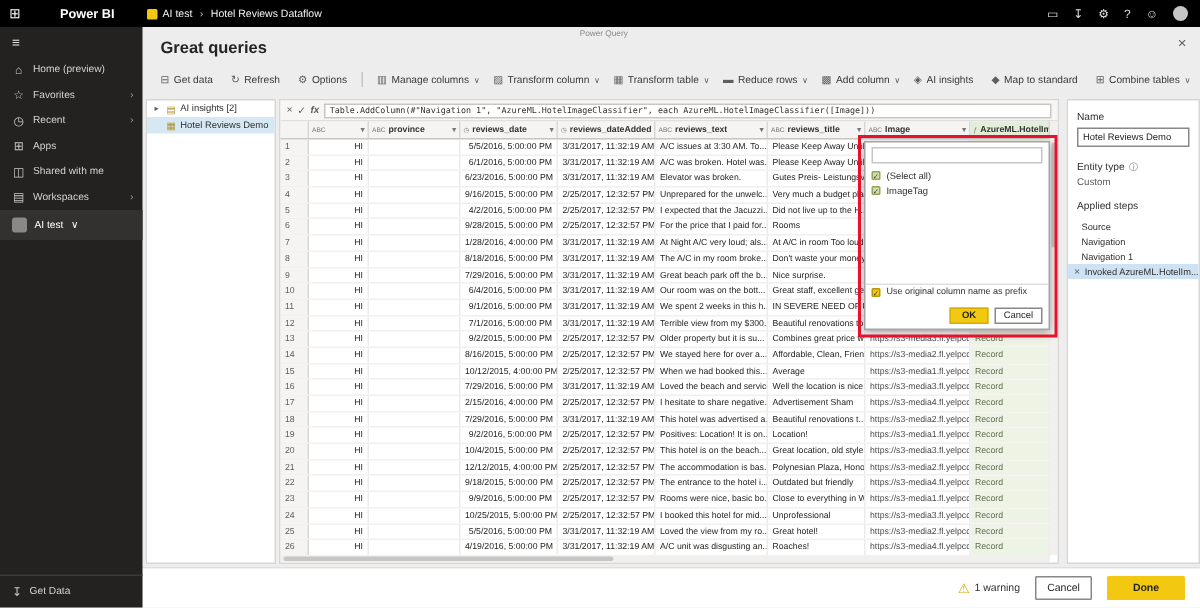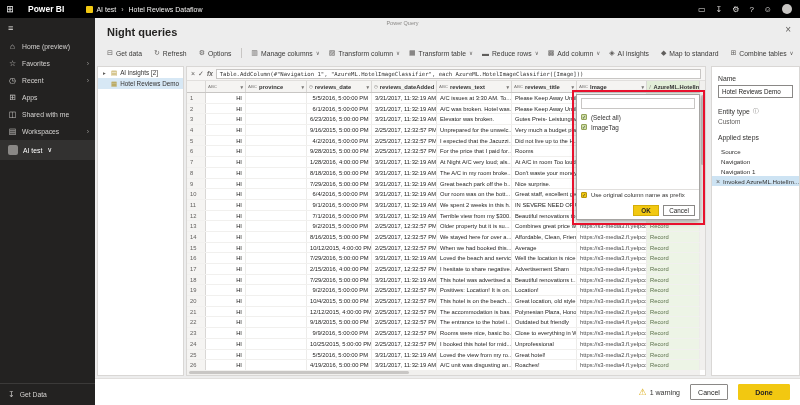--- a/index.html
+++ b/index.html
@@ -1,21 +1,21 @@
 <!DOCTYPE html>
 <html><head>
 <meta charset="utf-8">
 <style>
   * { margin:0; padding:0; box-sizing:border-box; }
   html,body { width:800px; height:405px; overflow:hidden; font-family:"Liberation Sans", sans-serif; background:#ededed; }
 
   
   .topbar { position:absolute; left:0; top:0; width:800px; height:18px; background:#000; color:#fff; display:flex; align-items:center; z-index:20; }
   .waffle { width:20px; text-align:center; font-size:9px; color:#fff; cursor:pointer; }
-  .brand { font-size:8.5px; font-weight:bold; margin-left:8px; }
+  .brand { font-size:8.5px; font-weight:bold; margin-left:20px; }
   .tb-ws { display:flex; align-items:center; margin-left:22px; font-size:7px; color:#f3f2f1; gap:3px; }
   .tb-ws-icon { width:7px; height:7px; background:#f2c811; border-radius:1px; display:inline-block; }
   .tb-sep { font-size:7px; color:#c8c6c4; margin:0 5px; }
   .tb-page { font-size:7px; color:#f3f2f1; }
   .tb-right { margin-left:auto; display:flex; align-items:center; gap:10px; padding-right:8px; font-size:8px; color:#e1dfdd; }
   .tb-right span { cursor:pointer; }
   .tb-avatar { width:10px; height:10px; border-radius:50%; background:#c8c6c4; display:inline-block; }
 
   
   .sidenav { position:absolute; left:0; top:18px; width:95px; height:387px; background:#232221; color:#d5d3d1; display:flex; flex-direction:column; z-index:15; }
@@ -181,21 +181,21 @@
   </div>
   <div class="sn-spacer"></div>
   <div class="sn-getdata">
     <span class="sn-icon">↧</span>
     <span>Get Data</span>
   </div>
 </div>
 
 <div class="main">
   <div class="pq-label">Power Query</div>
-  <div class="eq-title">Night queries</div>
+  <div class="eq-title">Great queries</div>
   <div class="eq-close">×</div>
 
   <div class="ribbon">
 
       <div class="ribbon-item">
         <span class="ricon">⊟</span>
         <span>Get data</span>
         <span class="chev"></span>
 
       </div>

